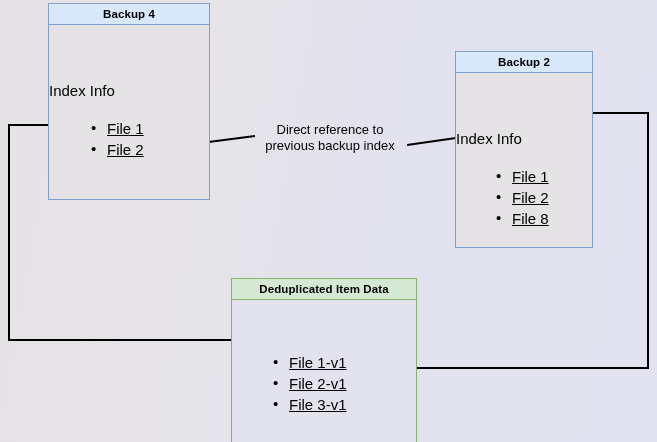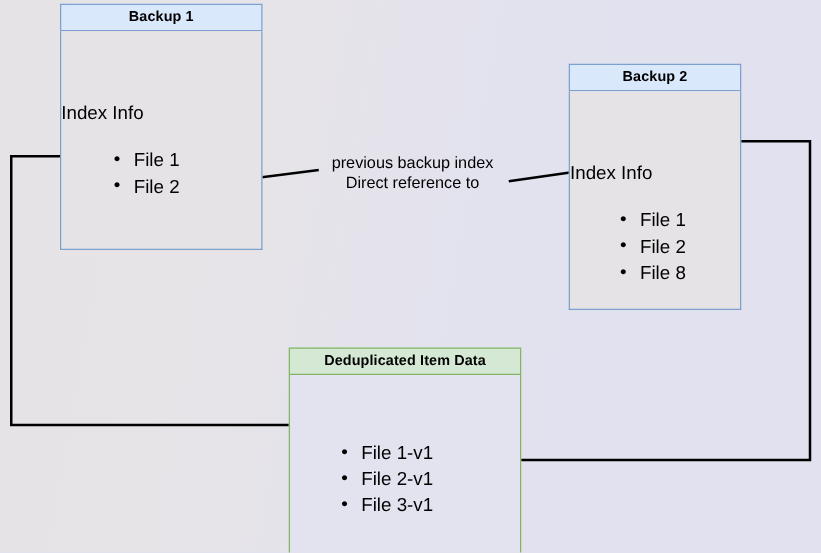--- a/index.html
+++ b/index.html
@@ -79,20 +79,21 @@
     padding: 0;
     list-style: none;
   }
   .file-list li {
     position: relative;
     font-size: 15px;
     line-height: 21px;
     color: #000;
     padding-left: 16px;
     white-space: nowrap;
+    text-decoration: underline;
   }
   .file-list li::before {
     content: "\2022";
     position: absolute;
     left: 0;
     top: -1px;
     font-size: 15px;
     line-height: 21px;
   }
   .edge-label {
@@ -134,21 +135,21 @@
     <path d="M95,125 L9,125 L9,340 L269,340" fill="none" stroke="#000" stroke-width="2" marker-end="url(#arrow)"></path>
 
     <path d="M578,113 L648,113 L648,368 L386,368" fill="none" stroke="#000" stroke-width="2" marker-end="url(#arrow)"></path>
 
     <path d="M505,131 L407,145" fill="none" stroke="#000" stroke-width="2"></path>
 
     <path d="M255,136 L162,148" fill="none" stroke="#000" stroke-width="2" marker-end="url(#arrow)"></path>
   </svg>
 
   <div class="box blue" id="backup1">
-    <div class="box-header">Backup 1</div>
+    <div class="box-header">Backup 4</div>
     <div class="box-body">
       <div class="index-label">Index Info</div>
       <ul class="file-list">
         <li>File 1</li>
         <li>File 2</li>
       </ul>
     </div>
   </div>
 
   <div class="box blue" id="backup2">
@@ -168,17 +169,17 @@
     <div class="box-body">
       <ul class="file-list">
         <li>File 1-v1</li>
         <li>File 2-v1</li>
         <li>File 3-v1</li>
       </ul>
     </div>
   </div>
 
   <div class="edge-label" style="left:250px; top:122px; width:160px;">
+    <div>Direct reference to</div>
     <div>previous backup index</div>
-    <div>Direct reference to</div>
   </div>
 
 </div>
 
 </body></html>

